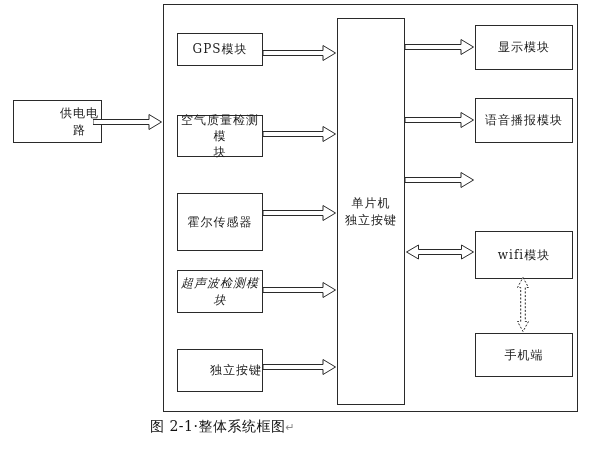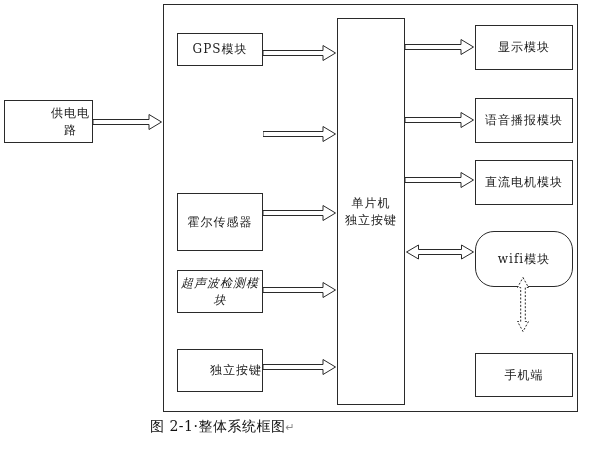--- a/index.html
+++ b/index.html
@@ -63,43 +63,44 @@
     font-family: "DejaVu Sans", sans-serif;
   }
 </style>
 </head>
 <body>
 
 <div id="canvas">
 
   <div class="frame" style="left:163px; top:4px; width:415px; height:408px;"></div>
 
-  <div class="box" style="left:4px; top:100px; width:89px; height:43px;padding-left:44px;">供电电路</div>
+  <div class="box" style="left:13px; top:100px; width:89px; height:43px;padding-left:44px;">供电电路</div>
 
   <div class="box" style="left:177px; top:33px; width:86px; height:33px;">GPS模块</div>
 
+  <div class="box" style="left:177px; top:115px; width:86px; height:42px;">空气质量检测模
+块</div>
 
   <div class="box" style="left:177px; top:193px; width:86px; height:58px;">霍尔传感器</div>
 
   <div class="box" style="left:177px; top:270px; width:86px; height:43px;font-style:italic;">超声波检测模块</div>
 
   <div class="box" style="left:177px; top:349px; width:86px; height:43px;padding-left:32px;">独立按键</div>
 
   <div class="box" style="left:337px; top:18px; width:68px; height:387px;">单片机
 独立按键</div>
 
   <div class="box" style="left:475px; top:25px; width:98px; height:45px;">显示模块</div>
 
   <div class="box" style="left:475px; top:98px; width:98px; height:45px;">语音播报模块</div>
 
-  <div class="box" style="left:475px; top:160px; width:98px; height:45px;">直流电机模块</div>
 
-  <div class="box" style="left:475px; top:231px; width:98px; height:56px;border-radius:19px;">wifi模块</div>
+  <div class="box" style="left:475px; top:231px; width:98px; height:48px;">wifi模块</div>
 
-  <div class="box" style="left:475px; top:333px; width:98px; height:44px;margin-top:20px;">手机端</div>
+  <div class="box" style="left:475px; top:333px; width:98px; height:44px;">手机端</div>
 
   <svg class="arrow" style="left:93px; top:113px;" width="70" height="18" viewBox="0 0 70 18">
     <polygon points="0,6.5 56,6.5 56,1.5 68.5,9 56,16.5 56,11.5 0,11.5"></polygon>
   </svg>
 
   <svg class="arrow" style="left:263px; top:44px;" width="74" height="18" viewBox="0 0 74 18">
     <polygon points="0,6.5 60,6.5 60,1.5 72.5,9 60,16.5 60,11.5 0,11.5"></polygon>
   </svg>
 
   <svg class="arrow" style="left:263px; top:125px;" width="74" height="18" viewBox="0 0 74 18">

